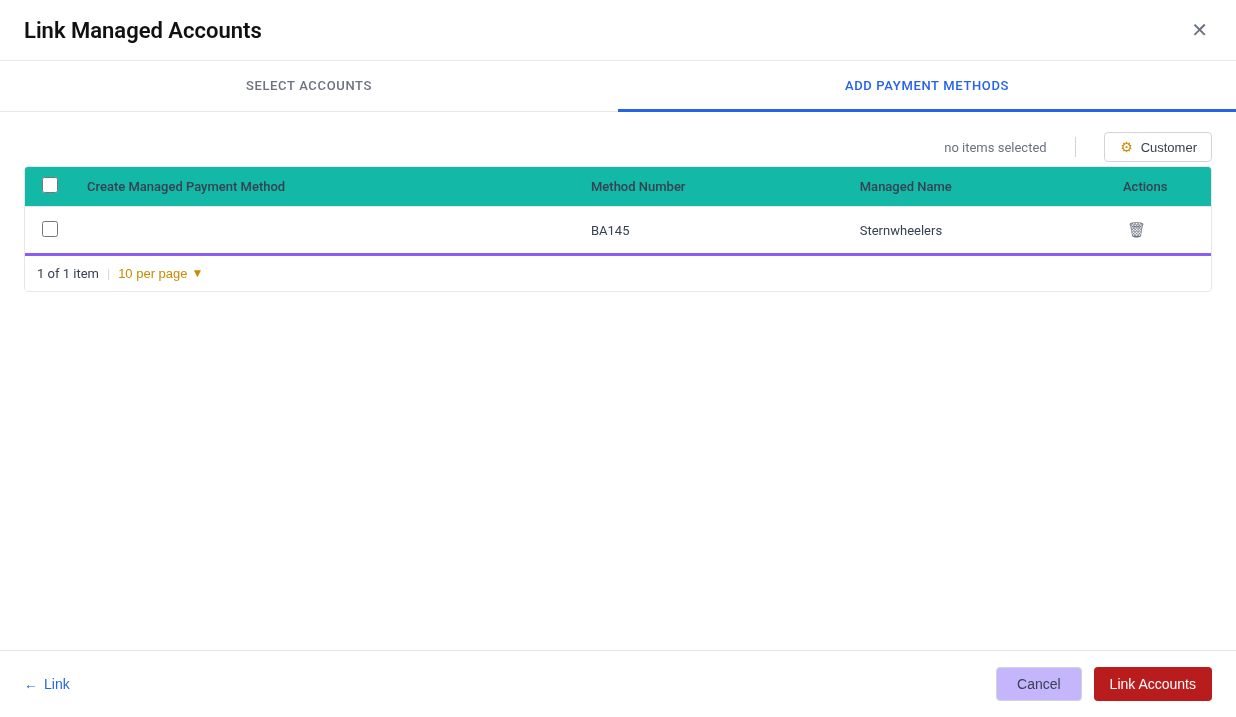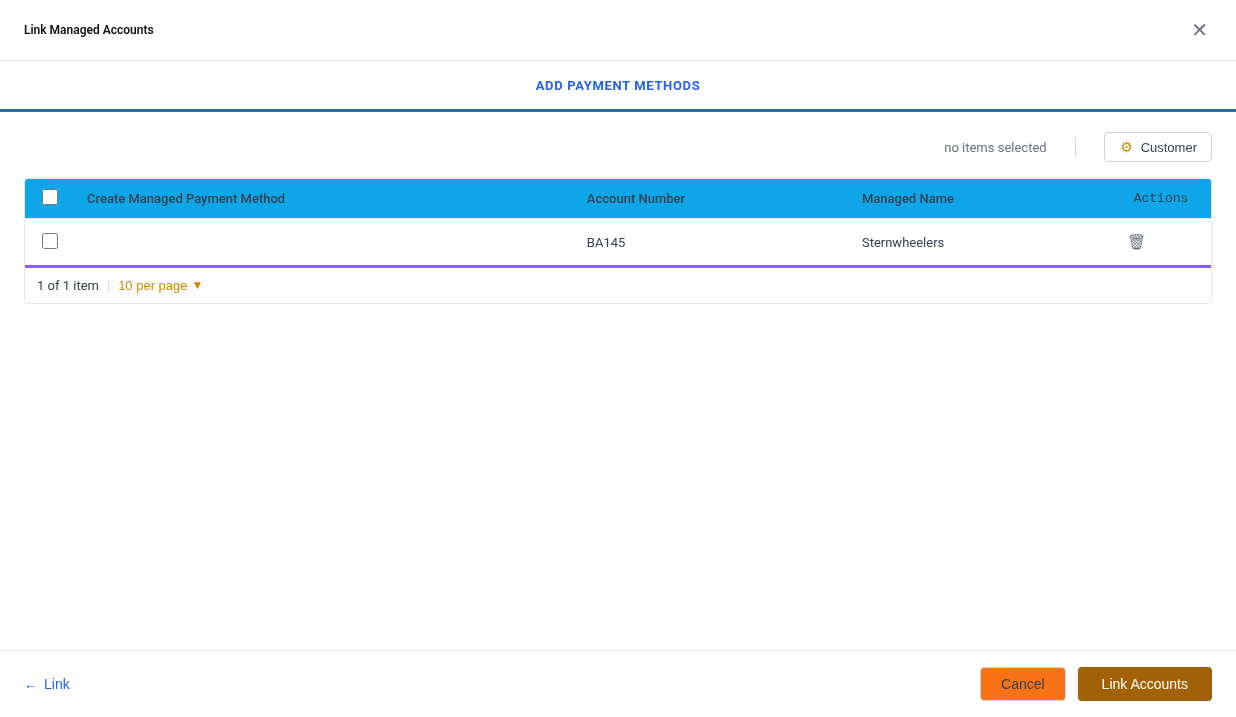--- a/index.html
+++ b/index.html
@@ -22,21 +22,21 @@
       position: relative;
     }
     .modal-header {
       display: flex;
       align-items: center;
       justify-content: space-between;
       padding: 16px 24px;
       border-bottom: 1px solid #e5e7eb;
     }
     .modal-title {
-      font-size: 12px;
+      font-size: 22px;
       font-weight: 600;
       color: #111;
     }
     .close-btn {
       background: none;
       border: none;
       cursor: pointer;
       font-size: 20px;
       color: #6b7280;
       line-height: 1;
@@ -56,32 +56,31 @@
       cursor: pointer;
       letter-spacing: 0.05em;
       text-transform: uppercase;
       border-bottom: 3px solid transparent;
       position: relative;
       top: 1px;
     }
     .tab.active {
       color: #2563eb;
       border-bottom: 3px solid #2563eb;
-      font-weight: bold;
     }
     .modal-body {
       flex: 1;
       padding: 20px 24px;
       overflow-y: auto;
     }
     .toolbar {
       display: flex;
       align-items: center;
       justify-content: flex-end;
-      margin-bottom: 16px;
+      margin-bottom: 4px;
       gap: 28px;
     }
     .no-items-text {
       font-size: 13px;
       color: #6b7280;
     }
     .separator {
       width: 1px;
       height: 20px;
       background: #d1d5db;
@@ -111,38 +110,37 @@
       border: 1px solid #e5e7eb;
       border-radius: 4px;
       overflow: hidden;
     }
     table {
       width: 100%;
       border-collapse: collapse;
       font-size: 13px;
     }
     thead tr {
-      background: #0ea5e9;
+      background: #14b8a6;
     }
     thead th {
       padding: 10px 12px;
       text-align: left;
       font-weight: 500;
       color: #374151;
       font-size: 13px;
       border-bottom: 1px solid #e5e7eb;
     }
     thead th:first-child {
       width: 50px;
       text-align: center;
     }
     thead th:last-child {
       width: 100px;
-      text-align: center;
-      font-family: Liberation Mono, monospace;
+      text-align: left;
     }
     tbody tr {
       border-bottom: 1px solid #e5e7eb;
       margin-top: 31px;
     }
     tbody tr:last-child {
       border-bottom: none;
     }
     tbody td {
       padding: 10px 12px;
@@ -213,47 +211,48 @@
       font-weight: 500;
     }
     .footer-right {
       display: flex;
       gap: 12px;
     }
     .cancel-btn {
       padding: 8px 20px;
       border: 1px solid #d1d5db;
       border-radius: 4px;
-      background: #f97316;
+      background: #c4b5fd;
       font-size: 14px;
       color: #374151;
       cursor: pointer;
     }
     .link-accounts-btn {
-      padding: 8px 24px;
+      padding: 8px 16px;
       border: none;
       border-radius: 4px;
-      background: #a16207;
+      background: #b91c1c;
       font-size: 14px;
       color: #fff;
       cursor: pointer;
       font-weight: 500;
     }
   </style>
 </head>
 <body>
 
 <div class="modal">
 
   <div class="modal-header">
     <span class="modal-title">Link Managed Accounts</span>
     <button class="close-btn">✕</button>
   </div>
 
   <div class="tabs">
+    <div class="tab">SELECT ACCOUNTS</div>
     <div class="tab active">ADD PAYMENT METHODS</div>
   </div>
 
   <div class="modal-body">
 
     <div class="toolbar">
       <span class="no-items-text">no items selected</span>
       <div class="separator"></div>
       <button class="configure-btn">
         <span class="configure-icon">⚙</span>
@@ -262,21 +261,21 @@
     </div>
 
     <div class="table-container">
       <table>
         <thead>
           <tr>
             <th>
               <input type="checkbox" class="checkbox" style="">
             </th>
             <th>Create Managed Payment Method</th>
-            <th>Account Number</th>
+            <th>Method Number</th>
             <th>Managed Name</th>
             <th>Actions</th>
           </tr>
         </thead>
         <tbody>
           <tr>
             <td>
               <input type="checkbox" class="checkbox" style="">
             </td>
             <td></td>

